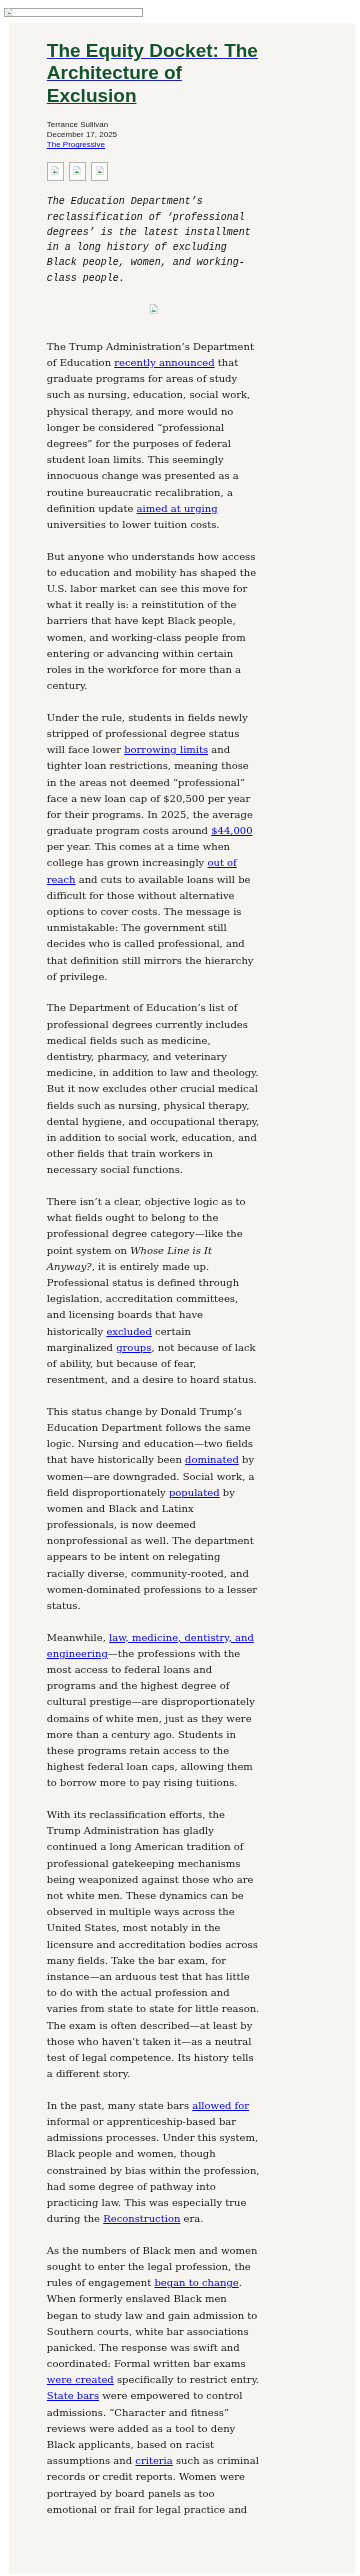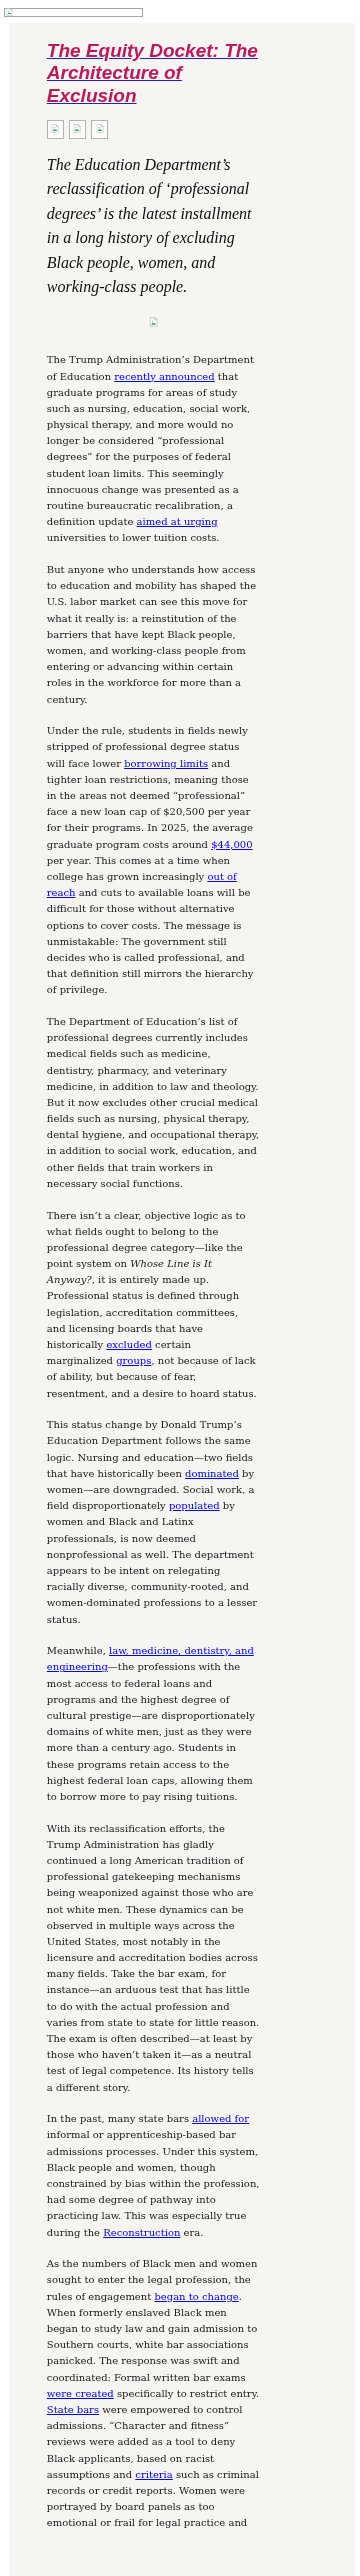--- a/index.html
+++ b/index.html
@@ -10,30 +10,30 @@
     background:#fff;display:flex;align-items:center;padding:0.5px 1px;box-sizing:border-box;}
 
   
   .content{margin-left:8.8px;width:346px;background:#f6f5f2;padding:15.5px 0 41px 0;box-sizing:border-box;}
 
   .article{margin-left:38px;width:213px;}
 
   .title{margin:2.1px 0 13.4px 0;font-family:"Liberation Sans",sans-serif;font-size:19px;
     line-height:1.17;font-weight:bold;}
   .title-link{color:#2121cc;text-decoration:underline;text-decoration-color:#2121cc;}
-  .title-text{color:#be185d;font-style:italic;}
+  .title-text{color:#14532d;}
 
   .byline{font-family:"Liberation Sans",sans-serif;font-size:8px;line-height:1.26;color:#1f1f1f;}
   .byline a{color:#0000ee;text-decoration:underline;}
 
   .share-row{display:flex;gap:5.2px;margin:11.3px 0 13.4px 0;}
   .share-box{width:15px;height:17px;border:0.5px solid #b3b3b3;background:#fcfcfb;
     display:flex;align-items:center;justify-content:center;}
 
-  .subtitle{font-family:Liberation Serif, serif;font-style:italic;font-size:16px;
+  .subtitle{font-family:Liberation Mono, monospace;font-style:italic;font-size:10px;
     line-height:1.53;color:#0e0e0e;margin:0 0 17.5px 0;}
 
   .hero{display:flex;justify-content:center;margin:3.1px 0 23px 0;}
 
   .para{font-size:10px;line-height:1.62;margin:0 0 15.5px 0;}
   .para .lnk,.lnk{color:#0000ee;text-decoration:underline;}
   .hidden-defs{position:absolute;width:0;height:0;overflow:hidden;}
 </style>
 </head>
 <body>
@@ -56,20 +56,25 @@
           <use href="#bi"></use>
         </svg>
     </span>
   </div>
 
   <div class="content">
     <div class="article">
 
       <h1 class="title"><a href="#" class="title-link"><span class="title-text">The Equity Docket: The Architecture of Exclusion</span></a></h1>
 
+      <div class="byline">
+        <div>Terrance Sullivan</div>
+        <div>December 17, 2025</div>
+        <div><a href="#">The Progressive</a></div>
+      </div>
 
       <div class="share-row">
         <span class="share-box">
             <span><svg width="8.2" height="9.3" viewBox="0 0 16 18">
                 <use href="#bi"></use>
               </svg></span>
           </span>
         <span class="share-box">
             <span><svg width="8.2" height="9.3" viewBox="0 0 16 18">
                 <use href="#bi"></use>

